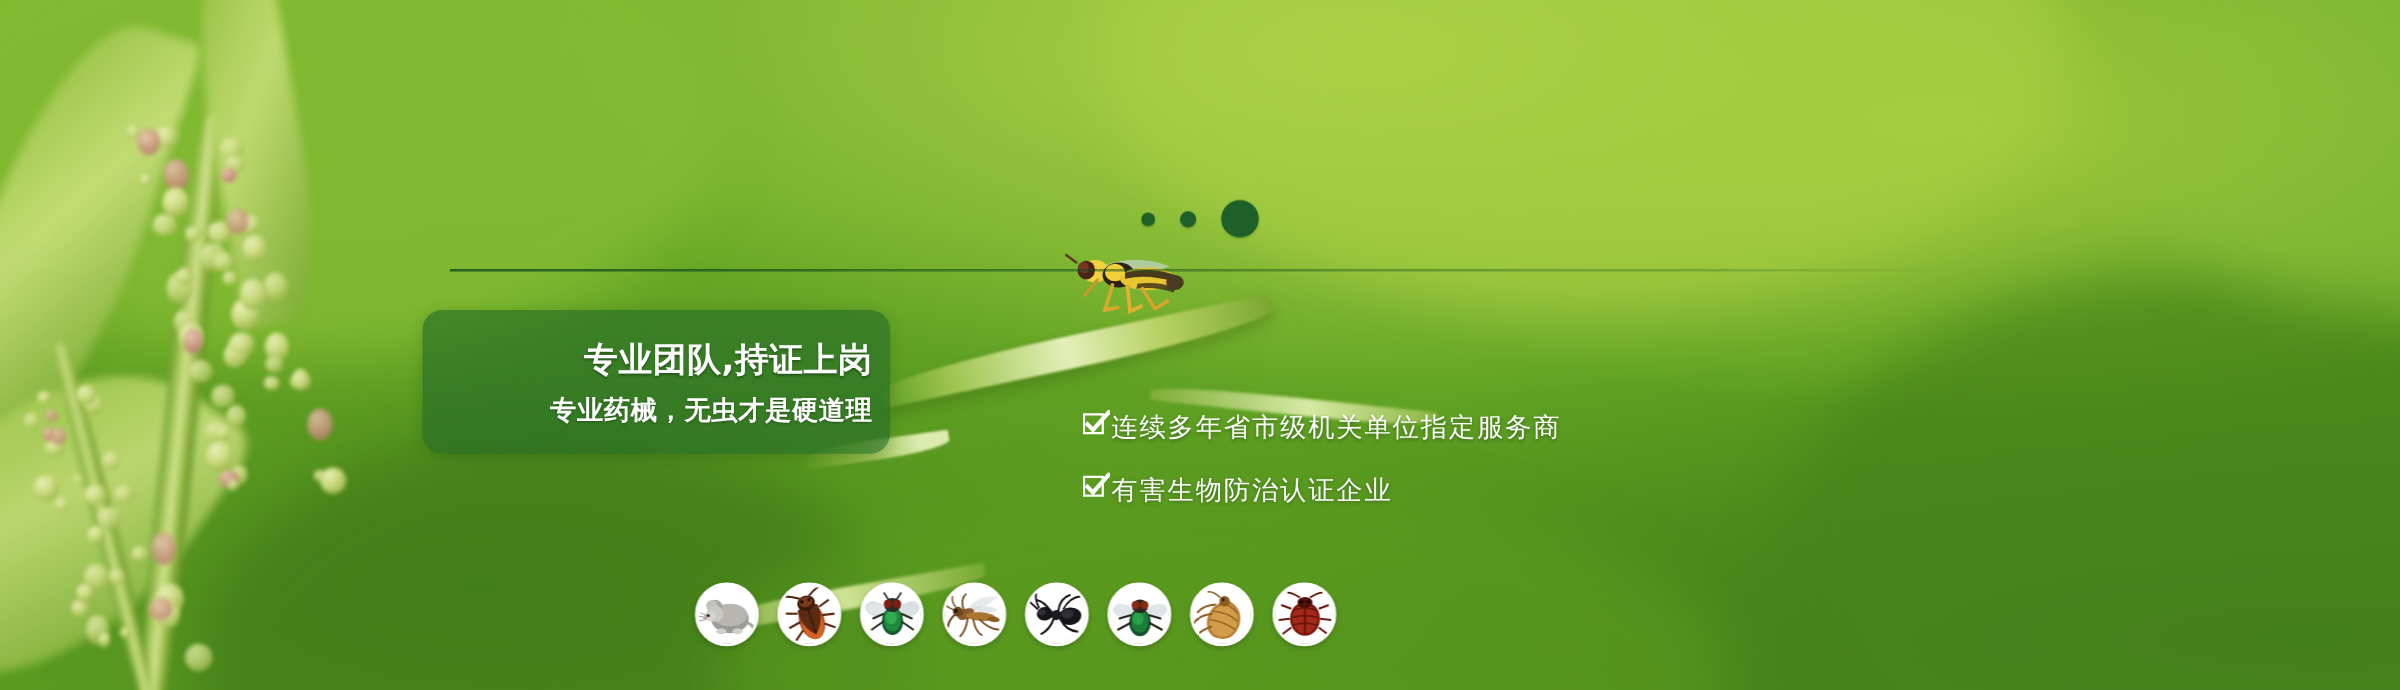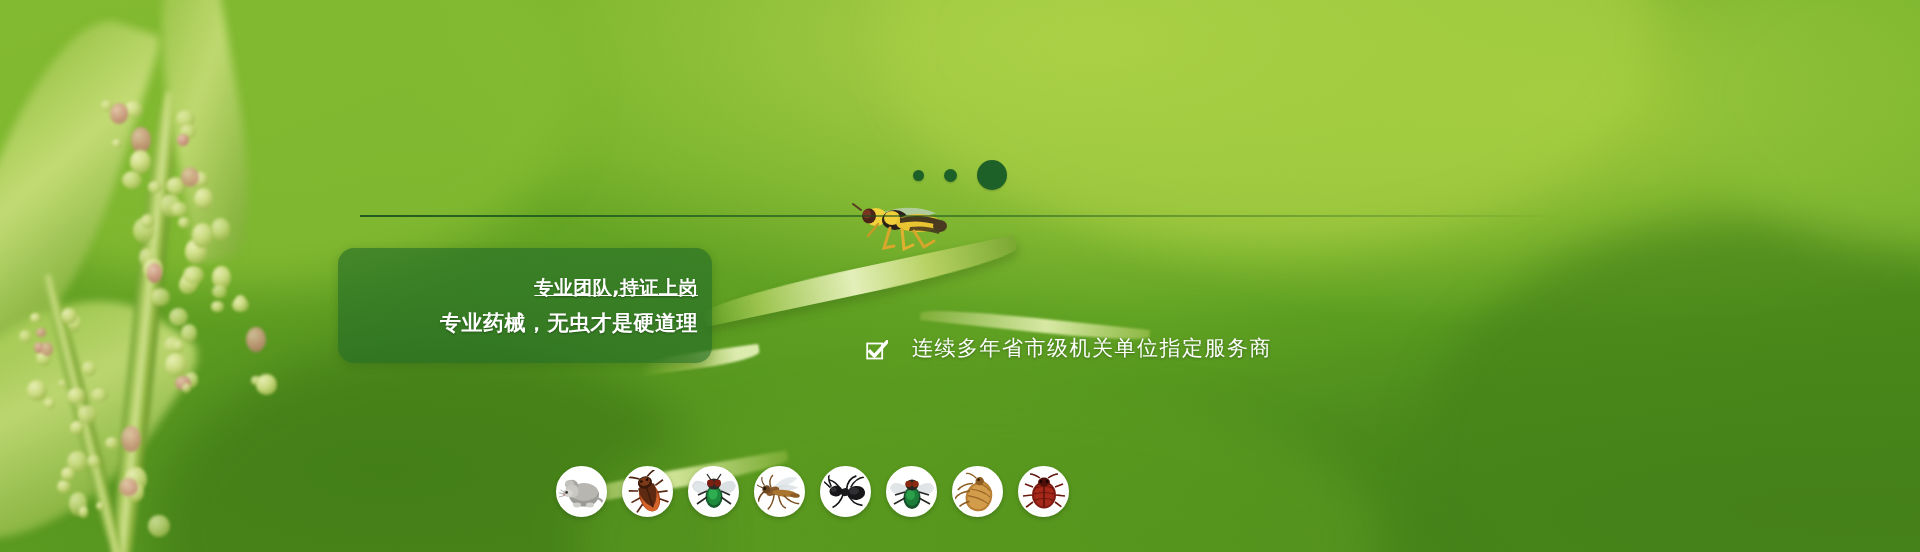--- a/index.html
+++ b/index.html
@@ -138,30 +138,30 @@
   .panel-lines {
     position: absolute; left: 338px; top: 248px; width: 374px; height: 115px;
     display: flex; flex-direction: column; justify-content: center;
     align-items: flex-end; gap: 8px; padding-right: 14px;
   }
   .p-line {
     color: #ffffff; font-weight: bold; white-space: nowrap;
     text-shadow: 0 1px 2px rgba(10,40,10,.45);
     font-family: "DejaVu Sans", "Liberation Sans", sans-serif;
   }
-  .p-line.l1 { font-size: 19px; letter-spacing: .5px; text-decoration: underline; }
+  .p-line.l1 { font-size: 27px; letter-spacing: .5px; }
   .p-line.l2 { font-size: 21px; letter-spacing: .5px; }
   .p-line.l3 { font-size: 21px; letter-spacing: .5px; }
 
   
   .checklist {
     position: absolute; left: 866px; top: 328px; width: 560px;
   }
   .check-row {
-    display: flex; align-items: flex-end; gap: 24px; height: 34px; margin-bottom: 16px;
+    display: flex; align-items: flex-start; gap: 1px; height: 34px; margin-bottom: 16px;
   }
   .check-box { width: 22px; height: 22px; flex: 0 0 22px; position: relative; }
   .check-box svg { display: block; }
   .check-text {
     color: #ffffff; font-size: 21px; letter-spacing: 1.5px; white-space: nowrap;
     text-shadow: 0 1px 3px rgba(20,50,15,.45);
     font-family: "DejaVu Sans", "Liberation Sans", sans-serif;
   }
 
   
@@ -328,20 +328,29 @@
   <div class="checklist">
     <div class="check-row">
       <span class="check-box">
         <svg width="22" height="22" viewBox="0 0 22 22">
           <rect x="1.2" y="3.5" width="15" height="15" fill="none" stroke="#ffffff" stroke-width="1.8"></rect>
           <path d="M4 11.5 L8.4 16 L21 1.8" fill="none" stroke="#ffffff" stroke-width="3.4" stroke-linecap="square"></path>
         </svg>
       </span>
       <span class="check-text">连续多年省市级机关单位指定服务商</span>
     </div>
+    <div class="check-row">
+      <span class="check-box">
+        <svg width="22" height="22" viewBox="0 0 22 22">
+          <rect x="1.2" y="3.5" width="15" height="15" fill="none" stroke="#ffffff" stroke-width="1.8"></rect>
+          <path d="M4 11.5 L8.4 16 L21 1.8" fill="none" stroke="#ffffff" stroke-width="3.4" stroke-linecap="square"></path>
+        </svg>
+      </span>
+      <span class="check-text">有害生物防治认证企业</span>
+    </div>
   </div>
 
   <div class="pests">
 
     <div class="pest" title="">
       <svg width="46" height="40" viewBox="0 0 46 40">
         <ellipse cx="25" cy="23" rx="15" ry="11.5" fill="#9a9a96"></ellipse>
         <ellipse cx="25" cy="20" rx="14" ry="9" fill="#b7b6b1"></ellipse>
         <circle cx="13" cy="14" r="6.2" fill="#a8a7a2"></circle>
         <circle cx="10.5" cy="12.5" r="4.6" fill="#c2c1bc"></circle>

